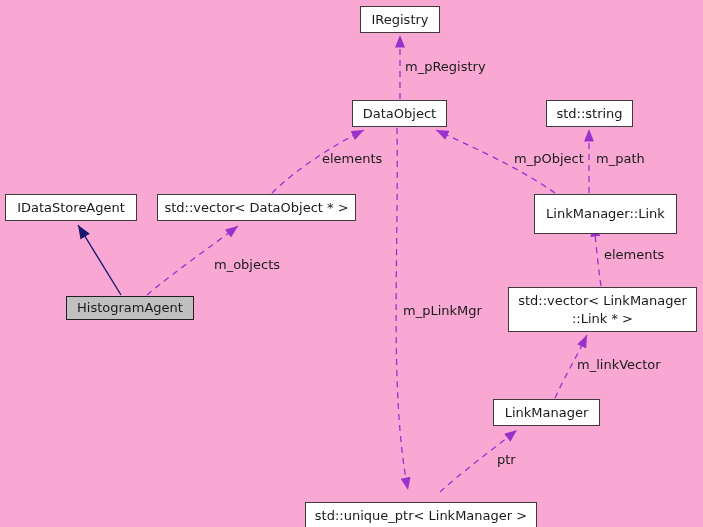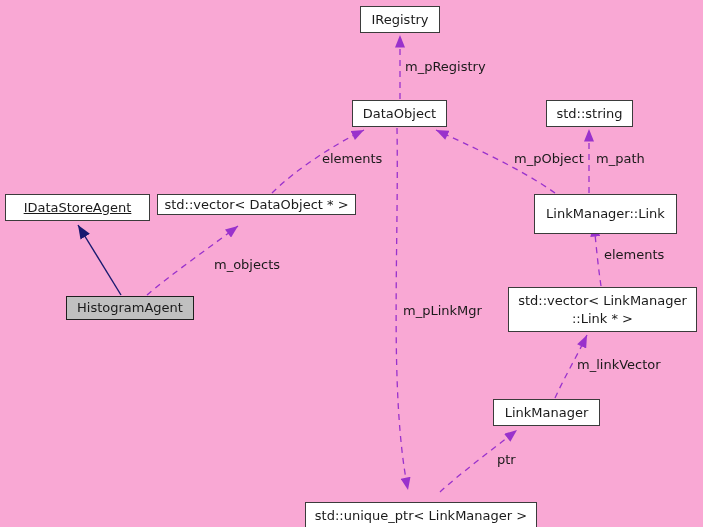--- a/index.html
+++ b/index.html
@@ -27,22 +27,22 @@
     display: flex;
     align-items: center;
     justify-content: center;
     text-align: center;
     white-space: pre-line;
     cursor: pointer;
   }
   .n-iregistry        { left:360px; top:6px;   width:80px;  height:27px; }
   .n-dataobject       { left:352px; top:100px; width:95px;  height:27px; }
   .n-stdstring        { left:546px; top:100px; width:87px;  height:27px; }
-  .n-idatastoreagent  { left:5px;   top:194px; width:145px; height:27px;text-decoration:underline; }
-  .n-vector-dataobject{ left:157px; top:194px; width:199px; height:21px; }
+  .n-idatastoreagent  { left:5px;   top:194px; width:132px; height:27px; }
+  .n-vector-dataobject{ left:157px; top:194px; width:199px; height:27px; }
   .n-linkmanager-link { left:522px; top:194px; width:143px; height:40px;margin-left:12px; }
   .n-histogramagent   { left:66px;  top:296px; width:128px; height:24px;
                         background:#c0c0c0; border-color:#1f1f1f; }
   .n-vector-link      { left:508px; top:287px; width:189px; height:45px; }
   .n-linkmanager      { left:493px; top:399px; width:107px; height:27px; }
   .n-uniqueptr        { left:305px; top:493px; width:232px; height:27px;margin-top:9px; }
 
   .elabel {
     position: absolute;
     font-size: 13px;

